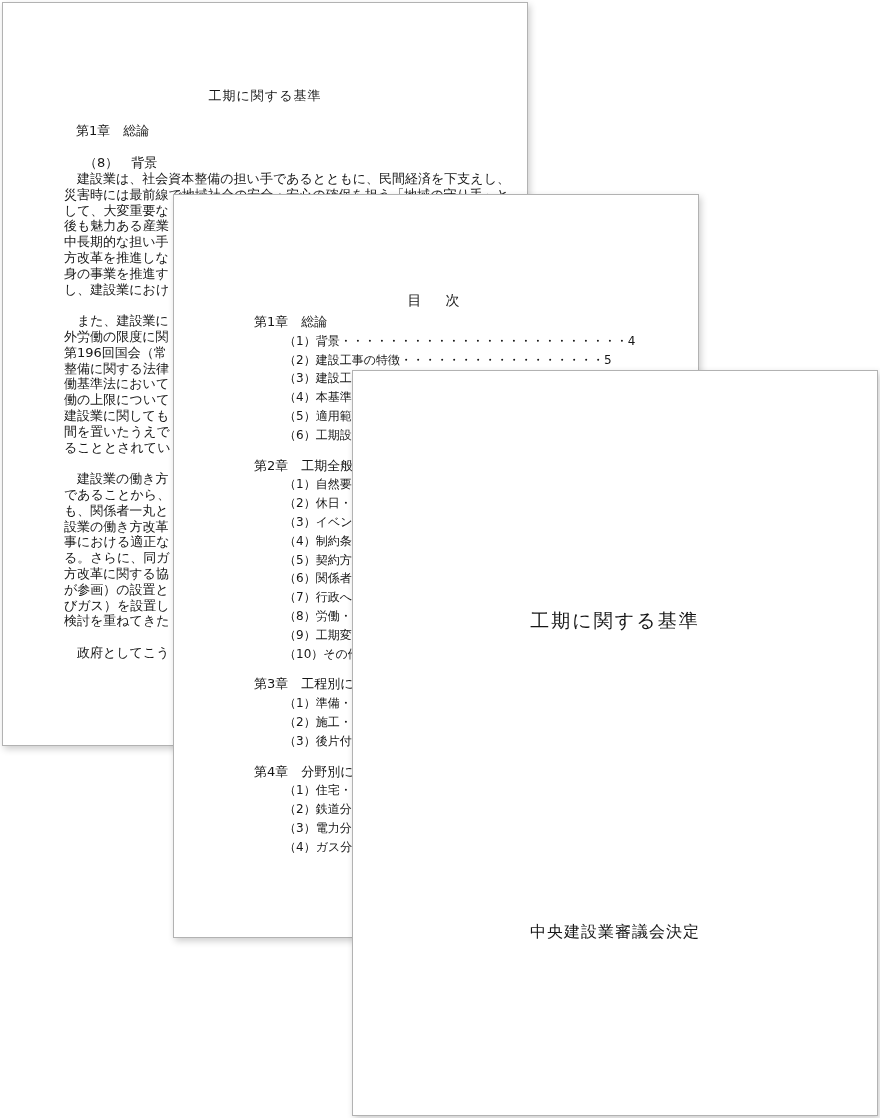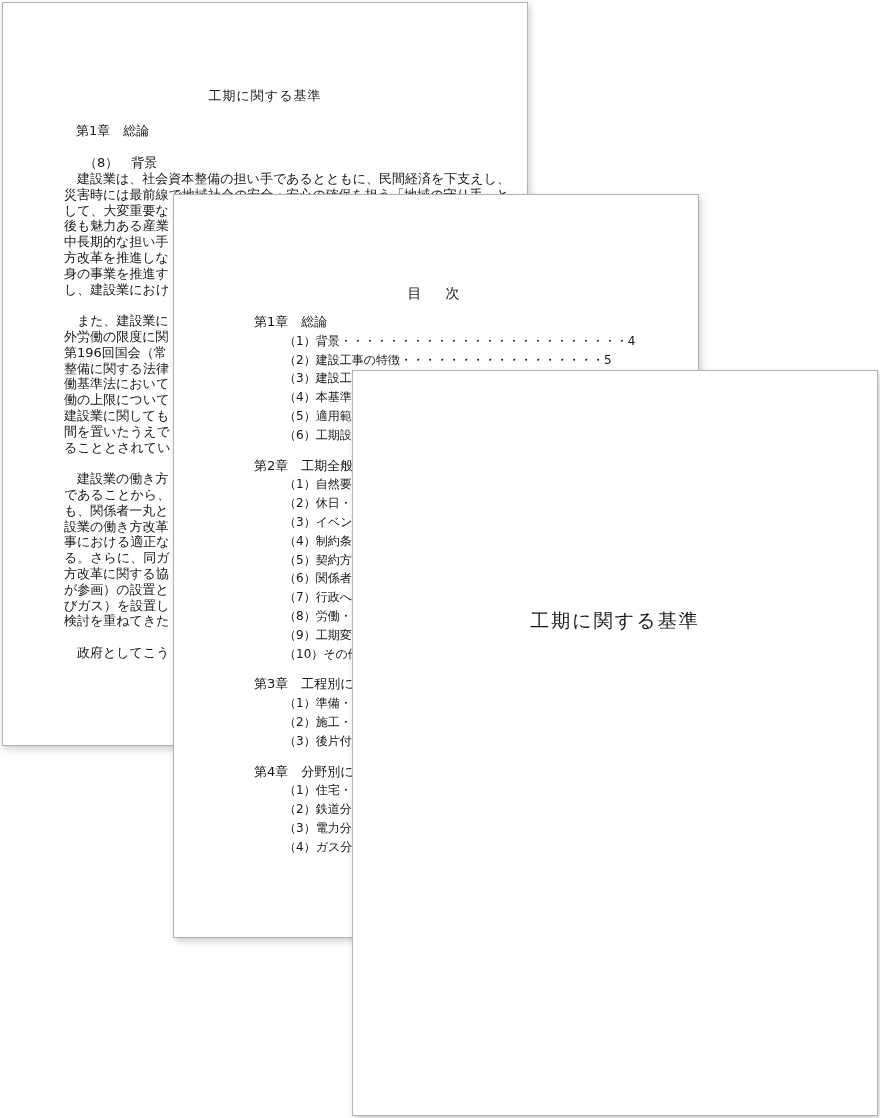--- a/index.html
+++ b/index.html
@@ -22,21 +22,21 @@
   .abs { position:absolute; white-space:pre; }
 
   
   .p1-title { top:84px; left:0; width:100%; text-align:center; font-size:13px; letter-spacing:1px; }
   .p1-ch    { top:119px; left:73px; font-size:13px; }
   .p1-sec   { top:151px; left:81px; font-size:13px; }
   .p1-body  { top:168px; left:61px; font-size:13px; }
   .p1-body .t-line { min-height:15.8px; line-height:15.8px; white-space:pre; }
 
   
-  .p2-heading { top:90px; left:0; width:100%; text-align:center; font-size:14px; letter-spacing:5px; }
+  .p2-heading { top:97px; left:0; width:100%; text-align:center; font-size:14px; letter-spacing:5px; }
   .p2-toc { top:118px; left:80px; }
   .toc-chapter { font-size:13px; line-height:18.8px; white-space:pre; }
   .toc-chapter:not(:first-child) { margin-top:12px; }
   .toc-item { font-size:12px; line-height:18.8px; margin-left:30px; white-space:pre; }
 
   
   .p3-title { top:237px; left:0; width:100%; text-align:center; font-size:19px; letter-spacing:2px; }
   .p3-date-block { top:507px; left:0; width:100%; text-align:center; font-size:16px; line-height:21.5px; letter-spacing:1px; }
 </style>
 </head>
@@ -50,14 +50,15 @@
 </div>
 
 <div class="page" id="page-middle">
   <div class="abs p2-heading">目　次</div>
   <div class="abs p2-toc"><div class="toc-chapter">第1章　総論</div><div class="toc-item">（1）背景・・・・・・・・・・・・・・・・・・・・・・・・4</div><div class="toc-item">（2）建設工事の特徴・・・・・・・・・・・・・・・・・5</div><div class="toc-item">（3）建設工事の請</div><div class="toc-item">（4）本基準の趣旨</div><div class="toc-item">（5）適用範囲・・</div><div class="toc-item">（6）工期設定にお</div><div class="toc-chapter">第2章　工期全般</div><div class="toc-item">（1）自然要因・・</div><div class="toc-item">（2）休日・法定外</div><div class="toc-item">（3）イベント・・</div><div class="toc-item">（4）制約条件・・</div><div class="toc-item">（5）契約方式・・</div><div class="toc-item">（6）関係者との調</div><div class="toc-item">（7）行政への申請</div><div class="toc-item">（8）労働・安全衛</div><div class="toc-item">（9）工期変更・・</div><div class="toc-item">（10）その他・・</div><div class="toc-chapter">第3章　工程別に</div><div class="toc-item">（1）準備・・・・</div><div class="toc-item">（2）施工・・・・</div><div class="toc-item">（3）後片付け・・</div><div class="toc-chapter">第4章　分野別に</div><div class="toc-item">（1）住宅・不動産</div><div class="toc-item">（2）鉄道分野・・</div><div class="toc-item">（3）電力分野・・</div><div class="toc-item">（4）ガス分野・・</div></div>
 </div>
 
 <div class="page" id="page-front">
   <div class="abs p3-title">工期に関する基準</div>
   <div class="abs p3-date-block">
+    <div>中央建設業審議会決定</div>
   </div>
 </div>
 
 </body></html>

